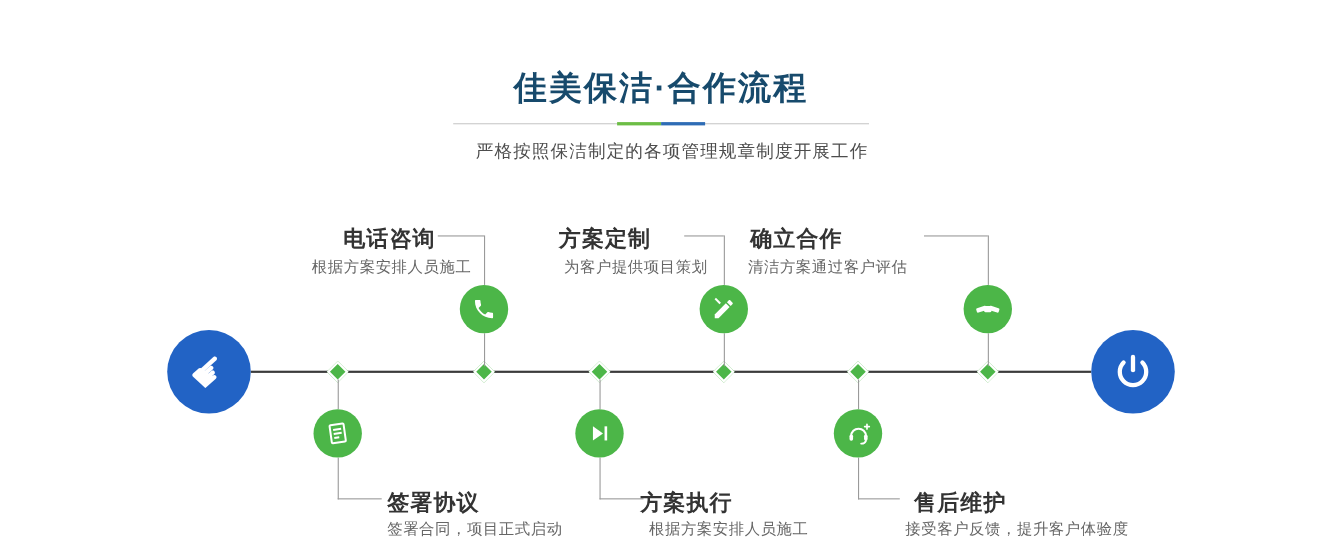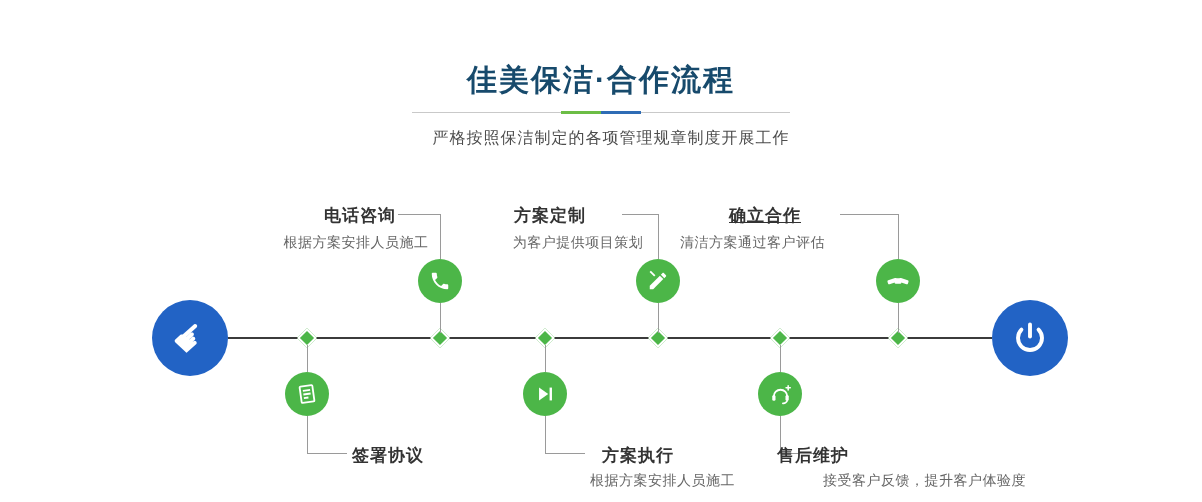--- a/index.html
+++ b/index.html
@@ -54,33 +54,33 @@
   .s4v{left:307px;top:400px;width:1px;height:38px;}
   .s4h{left:307px;top:437px;width:40px;height:1px;}
   .s5u{left:545px;top:329px;width:1px;height:27px;}
   .s5v{left:545px;top:400px;width:1px;height:38px;}
   .s5h{left:545px;top:437px;width:40px;height:1px;}
   .s6u{left:780px;top:329px;width:1px;height:27px;}
   .s6v{left:780px;top:400px;width:1px;height:38px;}
   .s6h{left:780px;top:437px;width:38px;height:1px;}
 
   
-  .step-title{position:absolute;font-size:17px;font-weight:bold;color:#333;letter-spacing:1px;}
+  .step-title{position:absolute;font-size:20px;font-weight:bold;color:#333;letter-spacing:1px;}
   .step-desc{position:absolute;font-size:14px;color:#666;letter-spacing:0.5px;}
   .t1{left:256px;top:188px;width:140px;text-align:right;}
   .d1{left:256px;top:218px;width:200px;text-align:center;}
   .t2{left:480px;top:188px;width:140px;text-align:center;}
   .d2{left:478px;top:218px;width:200px;text-align:center;}
-  .t3{left:661px;top:188px;width:140px;text-align:right;text-decoration:underline;}
+  .t3{left:682px;top:188px;width:140px;}
   .d3{left:680px;top:218px;width:220px;text-align:left;}
   .t4{left:352px;top:428px;}
   .d4{left:352px;top:456px;}
-  .t5{left:602px;top:428px;}
+  .t5{left:582px;top:428px;}
   .d5{left:590px;top:456px;}
-  .t6{left:777px;top:428px;}
+  .t6{left:831px;top:428px;}
   .d6{left:823px;top:456px;}
 
   svg{display:block;}
 </style>
 </head>
 <body>
 
 <div class="stage">
 
   <div class="page-title">佳美保洁·合作流程</div>
@@ -174,20 +174,21 @@
   <div class="step-title t1">电话咨询</div>
   <div class="step-desc d1">根据方案安排人员施工</div>
 
   <div class="step-title t2">方案定制</div>
   <div class="step-desc d2">为客户提供项目策划</div>
 
   <div class="step-title t3">确立合作</div>
   <div class="step-desc d3">清洁方案通过客户评估</div>
 
   <div class="step-title t4">签署协议</div>
+  <div class="step-desc d4">签署合同，项目正式启动</div>
 
   <div class="step-title t5">方案执行</div>
   <div class="step-desc d5">根据方案安排人员施工</div>
 
   <div class="step-title t6">售后维护</div>
   <div class="step-desc d6">接受客户反馈，提升客户体验度</div>
 
 </div>
 
 </body></html>

